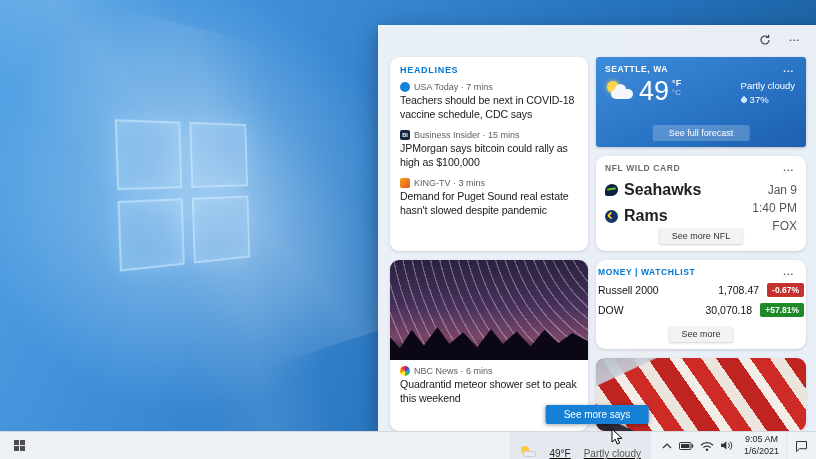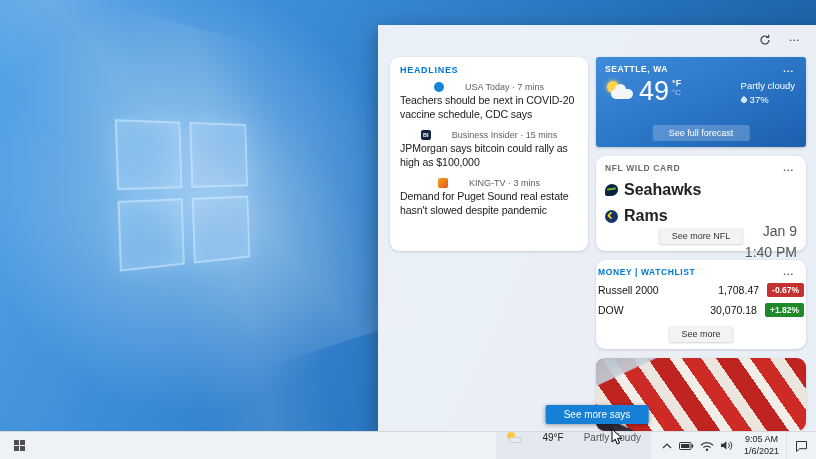--- a/index.html
+++ b/index.html
@@ -34,21 +34,21 @@
 
   .panel-body { position:absolute; top:32px; left:12px; right:10px; bottom:0; display:flex; gap:8px; }
   .col-news { width:198px; display:flex; flex-direction:column; gap:9px; }
   .col-cards { flex:1; display:flex; flex-direction:column; gap:9px; }
   .card { background:#fff; border-radius:9px; box-shadow:0 1px 3px rgba(0,0,0,0.15); }
 
   
   .headlines-card { height:194px; padding:8px 10px; overflow:hidden; }
   .section-label { font-size:9px; font-weight:bold; letter-spacing:0.7px; color:#0078d4; margin-bottom:7px; }
   .story { margin-bottom:9px; cursor:default; }
-  .story-meta { display:flex; align-items:center; gap:21px; font-size:9px; color:#5f5f5f; margin-bottom:2px;justify-content:center; }
+  .story-meta { display:flex; align-items:center; gap:4px; font-size:9px; color:#5f5f5f; margin-bottom:2px; }
   .favicon { width:10px; height:10px; flex:none; border-radius:2px; }
   .fav-usatoday { background:#1583d6; border-radius:50%; }
   .fav-bi { background:#15243d; color:#fff; font-size:5.5px; font-weight:bold;
     display:flex; align-items:center; justify-content:center; }
   .fav-king { background:linear-gradient(135deg,#f6a21d,#e5541f); }
   .fav-nbc { border-radius:50%;
     background:conic-gradient(#673ab7 0 60deg, #2196f3 60deg 120deg, #4caf50 120deg 180deg,
       #ffeb3b 180deg 240deg, #ff9800 240deg 300deg, #f44336 300deg 360deg); }
   .story-headline { font-size:10.6px; line-height:1.28; color:#1a1a1a; letter-spacing:-0.1px; }
 
@@ -97,21 +97,21 @@
   .nfl-card { position:relative; height:95px; padding:7px 9px; cursor:default; }
   .card-title { font-size:8.5px; font-weight:bold; letter-spacing:0.6px; color:#6b6b6b; }
   .money-card .card-title { color:#0078d4; }
   .nfl-body { display:flex; margin-top:8px; }
   .team { display:flex; align-items:center; gap:6px; font-size:16px; font-weight:bold; color:#222; margin-bottom:8px; }
   .seahawks-logo { width:13px; height:12px; background:#0b2242; border-radius:55% 45% 50% 15%; position:relative; flex:none; }
   .seahawks-logo i { position:absolute; left:2px; top:4px; width:9px; height:2px; background:#69be28; border-radius:2px; transform:rotate(-8deg); }
   .rams-logo { width:13px; height:13px; background:#13356b; border-radius:50%; position:relative; flex:none; }
   .rams-logo i { position:absolute; left:2.5px; top:2.5px; width:7px; height:7px; border:2px solid #ffd100;
     border-left-color:transparent; border-bottom-color:transparent; border-radius:50%; transform:rotate(-135deg); }
-  .nfl-meta { margin-left:auto; text-align:right; font-size:14px; color:#555; line-height:1.5;margin-top:40px; }
+  .nfl-meta { margin-left:auto; text-align:right; font-size:12px; color:#555; line-height:1.5; }
   .gray-btn { position:absolute; bottom:7px; left:50%; transform:translateX(-50%);
     background:#f3f3f4; box-shadow:0 1px 2px rgba(0,0,0,0.18); font-size:9px; color:#333;
     padding:3px 12px; border-radius:2px; white-space:nowrap; cursor:default; }
 
   
   .money-card { position:relative; height:89px; padding:7px 2px; cursor:default; }
   .money-row { display:flex; align-items:center; margin-top:6px; font-size:10.5px; color:#111; }
   .money-name { flex:1; }
   .money-value { width:58px; text-align:right; margin-right:8px; }
   .badge { font-size:8.5px; font-weight:bold; color:#fff; padding:2px 5px; border-radius:2px; }
@@ -126,21 +126,21 @@
       linear-gradient(25deg, rgba(40,36,50,0.95) 0%, rgba(40,36,50,0.95) 10%, rgba(40,36,50,0) 11%),
       repeating-linear-gradient(55deg, #cf2b26 0 16px, #ece5dd 16px 28px, #c02420 28px 46px, #f2ede7 46px 56px); }
 
   
   .taskbar { position:absolute; left:0; right:0; bottom:0; height:28px; background:#eef1f5;
     border-top:1px solid rgba(0,0,0,0.10); display:flex; align-items:stretch; z-index:10; }
   .start-btn { width:40px; display:flex; align-items:center; justify-content:center; }
   .win-glyph { width:12px; height:12px; display:grid; grid-template-columns:5px 5px; grid-template-rows:5px 5px; gap:1.4px; }
   .win-glyph b { background:#4d4d4d; }
   .tb-spacer { flex:1; }
-  .tb-weather { display:flex; align-items:flex-start; gap:20px; padding:0 10px; background:#e4e9ef; }
+  .tb-weather { display:flex; align-items:flex-end; gap:13px; padding:0 10px; background:#e4e9ef;text-decoration:underline; }
   .tb-wicon { position:relative; width:16px; height:13px; }
   .tb-wicon .sun { position:absolute; left:1px; top:0; width:8px; height:8px; border-radius:50%; background:#ffc93d; }
   .tb-wicon .cloud { position:absolute; left:3px; top:5px; width:13px; height:6px; border-radius:6px; background:#e9edf2; box-shadow:0 0 0 1px #c9cfd6 inset; }
   .tb-weather-temp { font-size:10px; color:#222; }
   .tb-weather-cond { font-size:10px; color:#555; }
   .tray { display:flex; align-items:center; padding-left:6px; }
   .tray-icon { width:20px; height:28px; display:flex; align-items:center; justify-content:center; }
   .clock { display:flex; flex-direction:column; justify-content:center; text-align:center;
     font-size:9px; color:#222; line-height:1.3; padding:0 7px; }
   .action-center { width:30px; display:flex; align-items:center; justify-content:center; border-left:1px solid rgba(0,0,0,0.05); }
@@ -181,40 +181,52 @@
       <div class="col-news">
 
         <div class="card headlines-card">
           <div class="section-label">HEADLINES</div>
 
           <div class="story">
             <div class="story-meta">
               <span class="favicon fav-usatoday"></span>
               <span>USA Today · 7 mins</span>
             </div>
-            <div class="story-headline">Teachers should be next in COVID-20 vaccine schedule, CDC says</div>
+            <div class="story-headline">Teachers should be next in COVID-18 vaccine schedule, CDC says</div>
           </div>
 
           <div class="story">
             <div class="story-meta">
               <span class="favicon fav-bi">BI</span>
               <span>Business Insider · 15 mins</span>
             </div>
             <div class="story-headline">JPMorgan says bitcoin could rally as high as $100,000</div>
           </div>
 
           <div class="story">
             <div class="story-meta">
               <span class="favicon fav-king"></span>
               <span>KING-TV · 3 mins</span>
             </div>
             <div class="story-headline">Demand for Puget Sound real estate hasn't slowed despite pandemic</div>
           </div>
         </div>
 
+        <div class="card photo-card">
+          <div class="star-photo">
+            <div class="trees"></div>
+          </div>
+          <div class="story">
+            <div class="story-meta">
+              <span class="favicon fav-nbc"></span>
+              <span>NBC News · 6 mins</span>
+            </div>
+            <div class="story-headline">Quadrantid meteor shower set to peak this weekend</div>
+          </div>
+        </div>
       </div>
 
       <div class="col-cards">
 
         <div class="weather-card">
           <div class="weather-loc">SEATTLE, WA</div>
           <div class="card-more icon-btn">
             <span class="dots on-blue">•••</span>
           </div>
           <div class="temp-row">
@@ -273,21 +285,21 @@
             <span class="dots">•••</span>
           </div>
           <div class="money-row">
             <span class="money-name">Russell 2000</span>
             <span class="money-value">1,708.47</span>
             <span class="badge down">-0.67%</span>
           </div>
           <div class="money-row">
             <span class="money-name">DOW</span>
             <span class="money-value">30,070.18</span>
-            <span class="badge up">+1.82%</span>
+            <span class="badge up">+57.81%</span>
           </div>
           <div class="gray-btn">See more</div>
         </div>
 
         <div class="card photo-card2">
           <div class="umbrella-photo"></div>
         </div>
       </div>
     </div>
 

